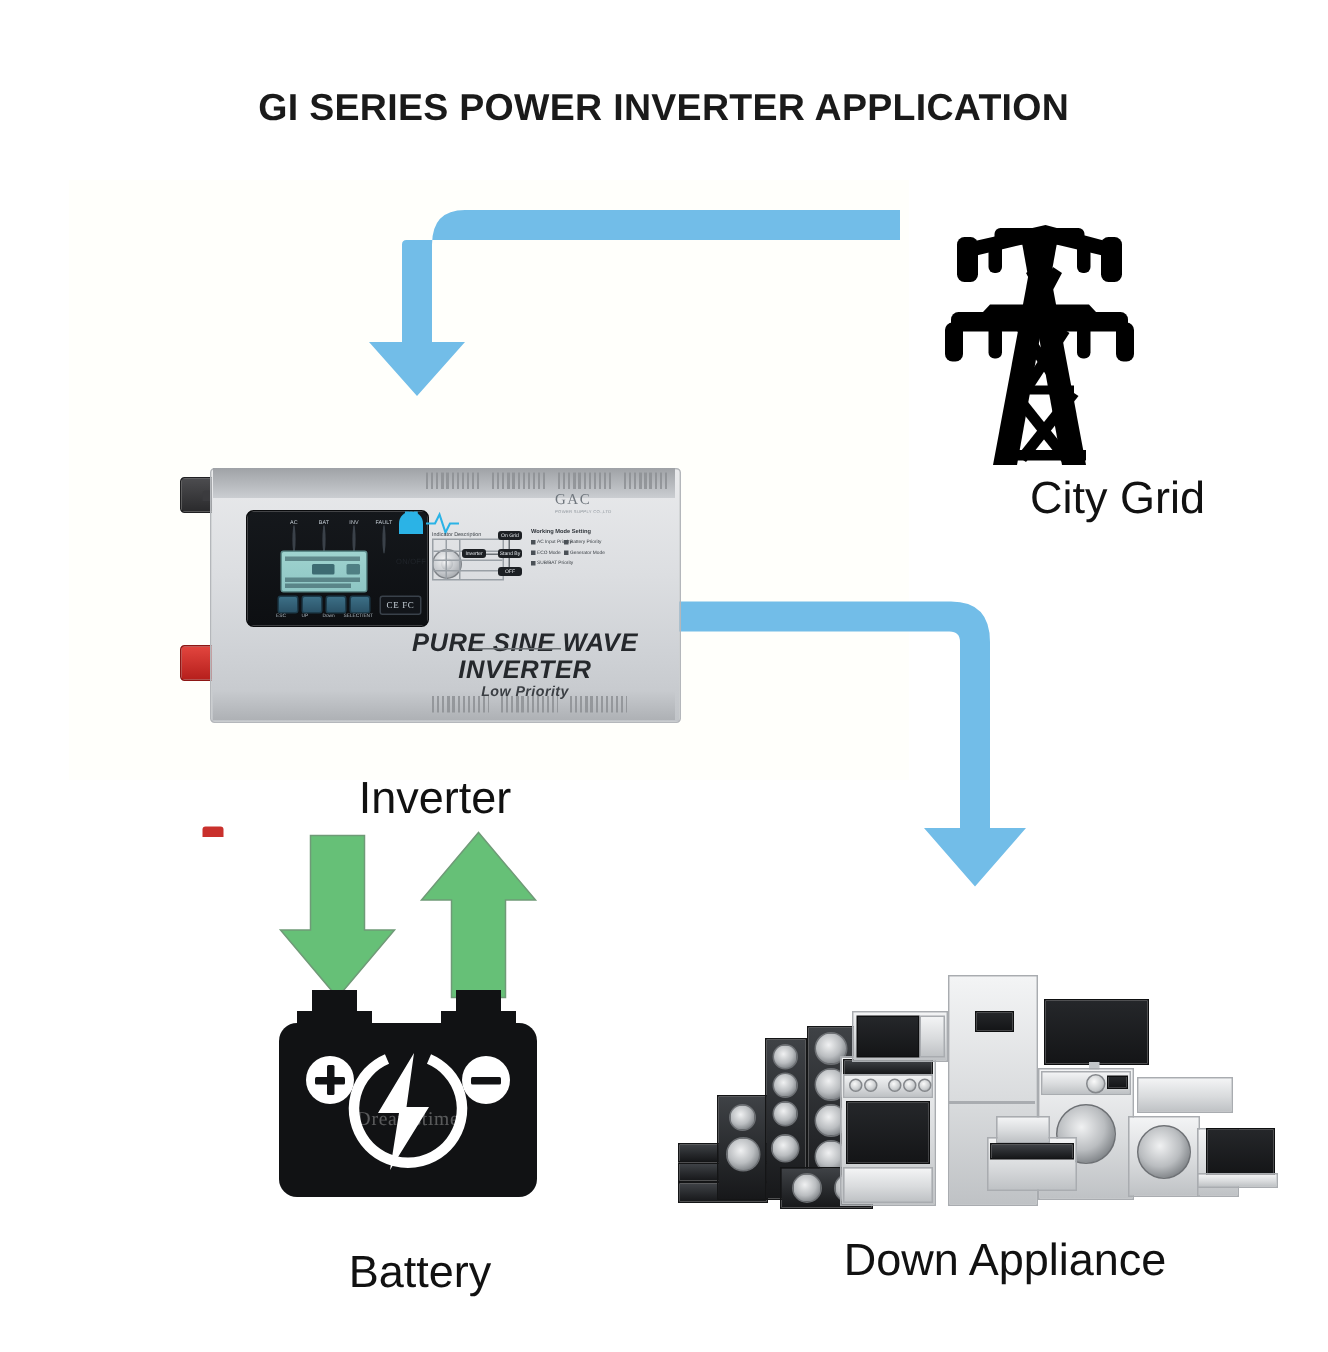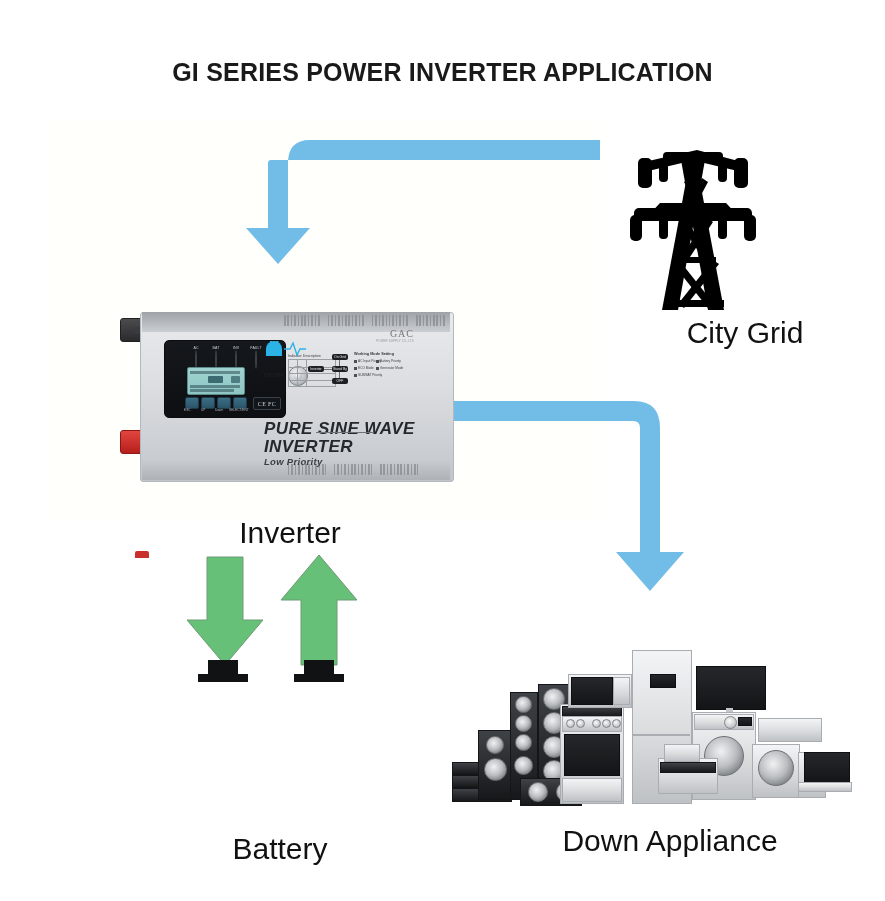--- a/index.html
+++ b/index.html
@@ -263,33 +263,33 @@
   .sw-block { position:absolute; left:196px; top:48px; width:46px; height:42px; }
   .sw-pill {
     position:absolute; background:#1c1f23; border-radius:2px;
     color:#e4e8ec; font-size:3.4px; display:flex; align-items:center;
     justify-content:center; font-family:"Liberation Sans", sans-serif;
   }
   .sw-wire { position:absolute; background:#6b7176; }
 
   .brandmark {
     position:absolute; left:258px; top:24px; width:44px; height:18px;
-    text-align:right;
+    text-align:left;
   }
   .brandmark .bm-main {
     font-size:10px; color:#6f767d; letter-spacing:1px;
     font-family:"Liberation Serif", serif; display:block; line-height:11px;
   }
   .brandmark .bm-sub {
     font-size:2.8px; color:#8d949b; letter-spacing:.2px;
     font-family:"Liberation Sans", sans-serif; display:block;
   }
 
   .model-text {
-    position:absolute; left:152px; top:116px; width:196px; text-align:left;
+    position:absolute; left:140px; top:116px; width:196px; text-align:center;
   }
   .model-main {
     font-size:17px; font-weight:bold; font-style:italic; color:#25282c;
     letter-spacing:.4px; font-family:"Liberation Sans", sans-serif;
     display:block; line-height:18px;
   }
   .model-sub {
     font-size:9.5px; font-weight:bold; font-style:italic; color:#3a3e43;
     letter-spacing:.3px; font-family:"Liberation Sans", sans-serif;
     display:block; line-height:11px;
@@ -560,20 +560,35 @@
     <div class="model-text">
       <span class="model-main">PURE SINE WAVE INVERTER</span>
       <span class="model-sub">Low Priority</span>
     </div>
     <div class="model-rule"></div>
   </div>
 
   <div class="battery">
     <div class="batt-cap left"></div>
     <div class="batt-cap right"></div>
+    <div class="batt-shell">
+      <div class="batt-term plus">
+        <div class="bar h"></div>
+          <div class="bar v"></div>
+      </div>
+      <div class="batt-term minus">
+        <div class="bar h"></div>
+      </div>
+      <svg style="position:absolute; left:40px; top:18px; width:92px; height:82px;" viewBox="0 0 92 82" xmlns="http://www.w3.org/2000/svg">
+        <path d="M32 6 A36 36 0 1 0 60 6" fill="none" stroke="#ffffff" stroke-width="7"></path>
+        <path d="M50 2 L26 42 L40 42 L34 80 L60 38 L45 38 Z" fill="#ffffff"></path>
+        <rect x="36" y="-2" width="22" height="86" fill="#111214" opacity="0"></rect>
+      </svg>
+      <div class="watermark">Dreamstime</div>
+    </div>
   </div>
 
   <div class="appliances">
 
     <div class="ap dark" style="left:0px;   top:126px; width:58px; height:11px;"></div>
     <div class="ap dark" style="left:0px;   top:139px; width:58px; height:11px;"></div>
     <div class="ap dark" style="left:0px;   top:152px; width:58px; height:12px;"></div>
 
     <div class="ap dark" style="left:26px;  top:94px;  width:32px; height:68px;"></div>
     <div class="sp-cone" style="left:34px;  top:100px; width:16px; height:16px;"></div>

